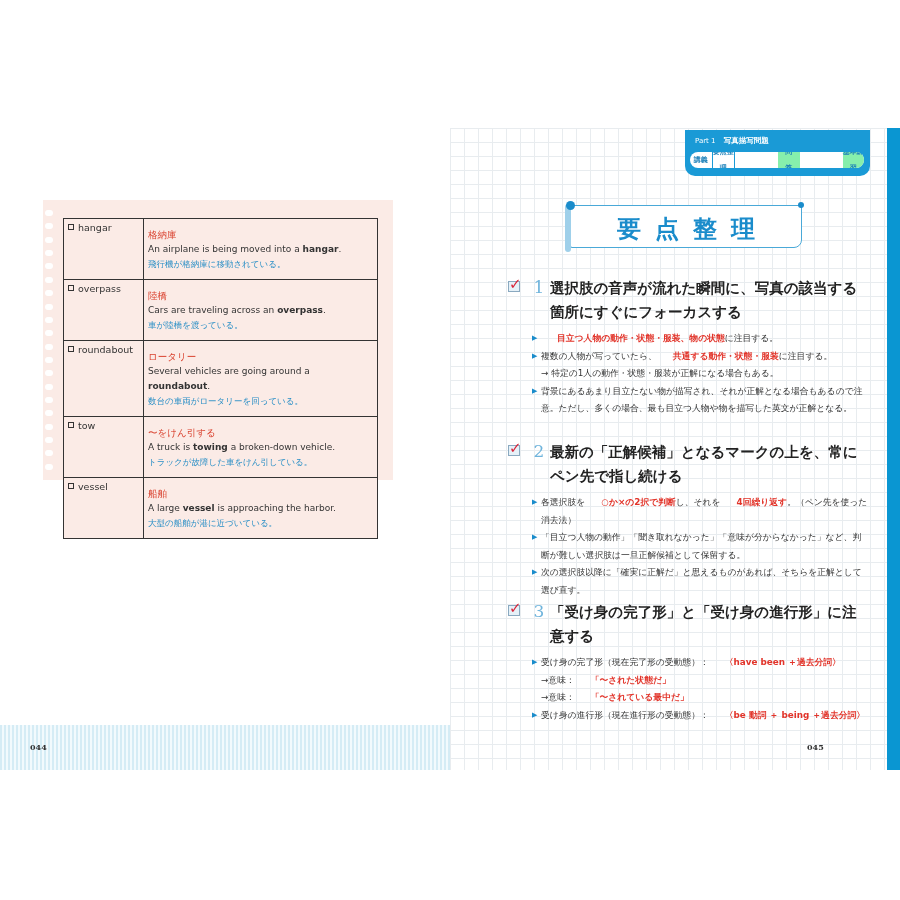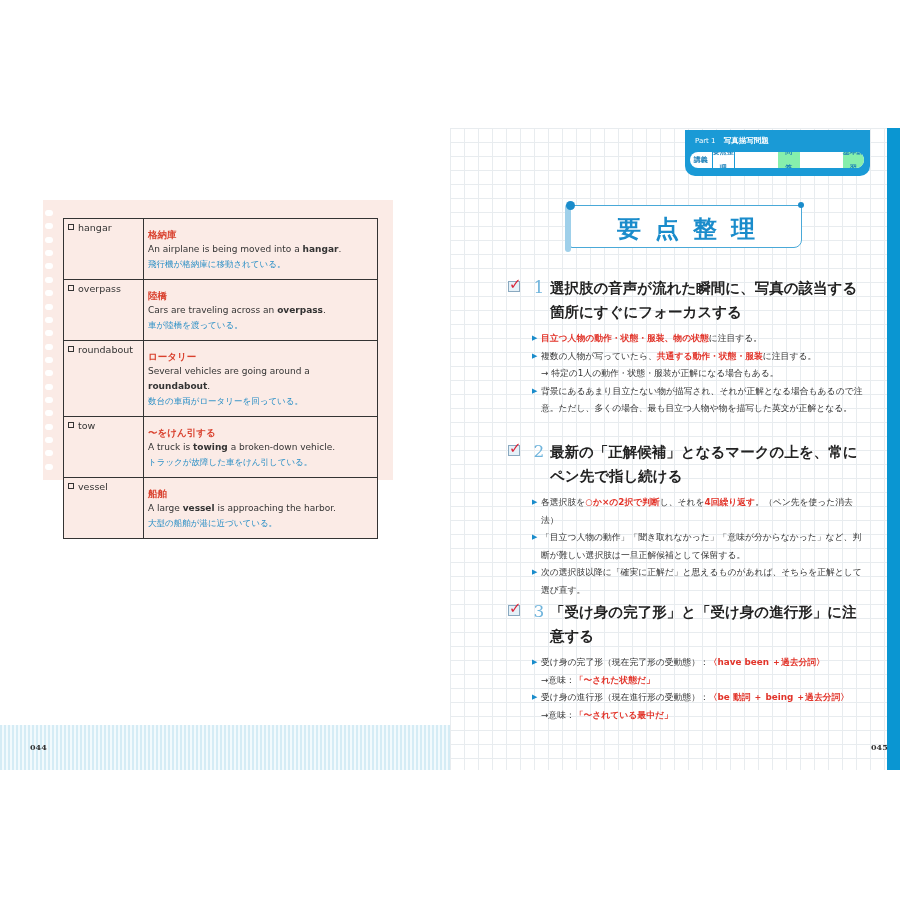--- a/index.html
+++ b/index.html
@@ -16,21 +16,21 @@
     display: flex; flex-direction: column; justify-content: space-between; }
   .vocab-card .holes span { display: block; width: 8px; height: 6px; background: #fff; border-radius: 4px; }
   .vocab-table {
     position: absolute; left: 63px; top: 218px; width: 315px;
     border-collapse: collapse; border: 1.5px solid #333; font-size: 9px; background: #fbebe6;
   }
   .vocab-table td { border: 1px solid #333; vertical-align: top; padding: 8px 4px; }
   .vocab-table tr { height: 47px; }
   .vocab-table td.word { width: 80px; color: #333; font-size: 9.5px; padding-top: 3px; }
   .vocab-table td.word .box { display: inline-block; width: 6px; height: 6px; border: 1px solid #333; margin-right: 4px; vertical-align: 1px; }
-  .vocab-table .meaning { color: #d9412e; font-weight: bold; font-size: 9.5px; line-height: 15px; }
+  .vocab-table .meaning { color: #d9412e; font-weight: normal; font-size: 9.5px; line-height: 15px; }
   .vocab-table .sentence { color: #333; font-size: 9px; line-height: 15px; }
   .vocab-table .sentence b { font-weight: bold; }
   .vocab-table .trans { color: #2a8fc6; font-size: 8.5px; line-height: 14px; }
 
   .left-footer { position: absolute; left: 0; top: 725px; width: 450px; height: 45px;
     background: repeating-linear-gradient(90deg, #d5ecf5 0 2px, #f2fafd 2px 4px); }
   .page-num { position: absolute; font-family: "DejaVu Serif", serif; font-size: 8px; font-weight: bold; color: #333; }
 
   
   .right-page { position: absolute; left: 450px; top: 128px; width: 437px; height: 642px;
@@ -63,21 +63,21 @@
   .point { position: absolute; left: 508px; width: 360px; }
   .point .head { display: flex; align-items: flex-start; }
   .point .check { width: 20px; height: 16px; margin-top: 2px; position: relative; }
   .point .check .cb { position: absolute; left: 0; top: 3px; width: 12px; height: 11px; border: 1.5px solid #8aa9c0; background: #e6f1f8; }
   .point .check .tick { position: absolute; left: 1px; top: -2px; font-size: 15px; color: #d9263a; font-weight: bold; line-height: 16px; }
   .point .num { width: 22px; font-size: 17px; color: #6fb4dc; font-family: "DejaVu Serif", serif; text-align: center; line-height: 22px; }
   .point .htext { flex: 1; font-size: 14.5px; font-weight: bold; color: #222; line-height: 24px; }
   .bullets { margin-left: 24px; margin-top: 6px; }
   .bullet { position: relative; padding-left: 9px; font-size: 8.8px; line-height: 17.5px; color: #333; }
   .bullet.tri::before { content: "▶"; position: absolute; left: 0; top: 0; font-size: 7px; color: #1a8ccb; }
-  .bullet .red { color: #e2342a; font-weight: bold; }
+  .bullet .red { color: #e2342a; font-weight: bold; margin-left: 16px; }
 </style>
 </head>
 <body>
 
 <div class="left-page"></div>
 <div class="vocab-card">
   <div class="holes">
     <span></span>
       <span></span>
       <span></span>
@@ -208,19 +208,19 @@
         <div class="check">
           <span class="cb"></span>
           <span class="tick">✓</span>
         </div>
         <div class="num">3</div>
         <div class="htext">「受け身の完了形」と「受け身の進行形」に注意する</div>
       </div>
       <div class="bullets">
         <div class="bullet tri"><span>受け身の完了形（現在完了形の受動態）：</span><span class="red">〈have been ＋過去分詞〉</span></div>
         <div class="bullet"><span>→意味：</span><span class="red">「〜された状態だ」</span></div>
+        <div class="bullet"><span>→意味：</span><span class="red">「〜されている最中だ」</span></div>
         <div class="bullet tri"><span>受け身の進行形（現在進行形の受動態）：</span><span class="red">〈be 動詞 ＋ being ＋過去分詞〉</span></div>
-        <div class="bullet"><span>→意味：</span><span class="red">「〜されている最中だ」</span></div>
       </div>
     </div>
   </div>
 
-<div class="page-num" style="left:871px; top:742px;">045</div>
+<div class="page-num" style="left:807px; top:742px;">045</div>
 
 </body></html>

